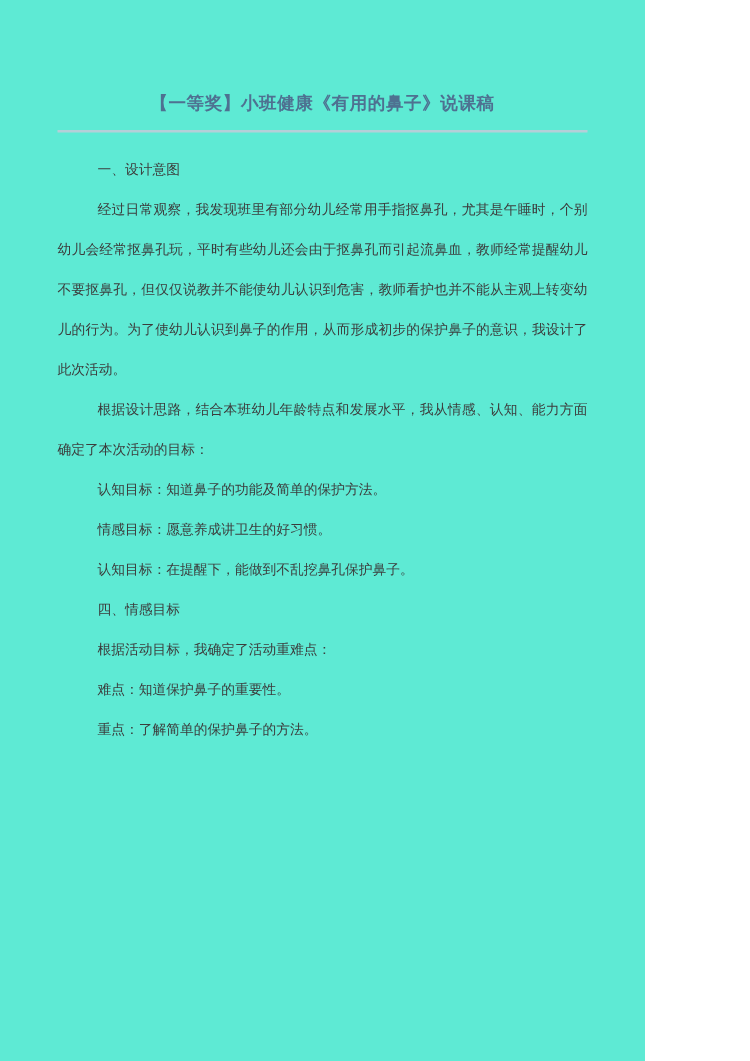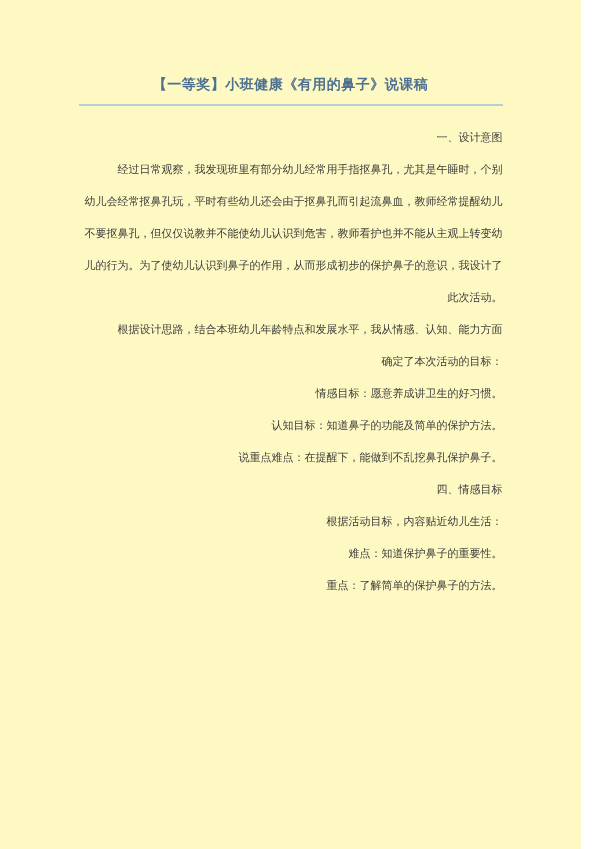--- a/index.html
+++ b/index.html
@@ -3,24 +3,25 @@
 <meta charset="utf-8">
 <style>
   html, body {
     margin: 0;
     padding: 0;
     background: #ffffff;
     font-family: "Liberation Sans", "DejaVu Sans", sans-serif;
   }
   .page {
     position: relative;
-    width: 581px;
+    width: 516px;
     height: 849px;
-    background: #fef9c3;
+    background: #5eead4;
     overflow: hidden;
+    font-family: Liberation Mono, monospace;
   }
   .title {
     margin: 0;
     padding-top: 72px;
     text-align: center;
     font-size: 14px;
     font-weight: 600;
     line-height: 24px;
     color: #4e7191;
     letter-spacing: 0.5px;
@@ -33,21 +34,20 @@
   }
   .content {
     width: 424px;
     margin: 15px auto 0 auto;
     font-size: 11px;
     line-height: 32px;
     color: #3c3c3c;
   }
   .content p {
     margin: 0;
-    text-align: right;
   }
   .h {
     text-indent: 32px;
   }
   .p {
     text-indent: 32px;
     text-align: justify;
   }
   .item {
     text-indent: 32px;
@@ -62,23 +62,23 @@
 
   <div class="divider"></div>
 
   <div class="content">
 
     <p class="h">一、设计意图</p>
     <p class="p">经过日常观察，我发现班里有部分幼儿经常用手指抠鼻孔，尤其是午睡时，个别幼儿会经常抠鼻孔玩，平时有些幼儿还会由于抠鼻孔而引起流鼻血，教师经常提醒幼儿不要抠鼻孔，但仅仅说教并不能使幼儿认识到危害，教师看护也并不能从主观上转变幼儿的行为。为了使幼儿认识到鼻子的作用，从而形成初步的保护鼻子的意识，我设计了此次活动。</p>
 
 
     <p class="p">根据设计思路，结合本班幼儿年龄特点和发展水平，我从情感、认知、能力方面确定了本次活动的目标：</p>
+    <p class="item">认知目标：知道鼻子的功能及简单的保护方法。</p>
     <p class="item">情感目标：愿意养成讲卫生的好习惯。</p>
-    <p class="item">认知目标：知道鼻子的功能及简单的保护方法。</p>
-    <p class="item">说重点难点：在提醒下，能做到不乱挖鼻孔保护鼻子。</p>
+    <p class="item">认知目标：在提醒下，能做到不乱挖鼻孔保护鼻子。</p>
 
     <p class="h">四、情感目标</p>
-    <p class="p">根据活动目标，内容贴近幼儿生活：</p>
+    <p class="p">根据活动目标，我确定了活动重难点：</p>
     <p class="item">难点：知道保护鼻子的重要性。</p>
     <p class="item">重点：了解简单的保护鼻子的方法。</p>
 
   </div>
 </div>
 
 </body></html>

